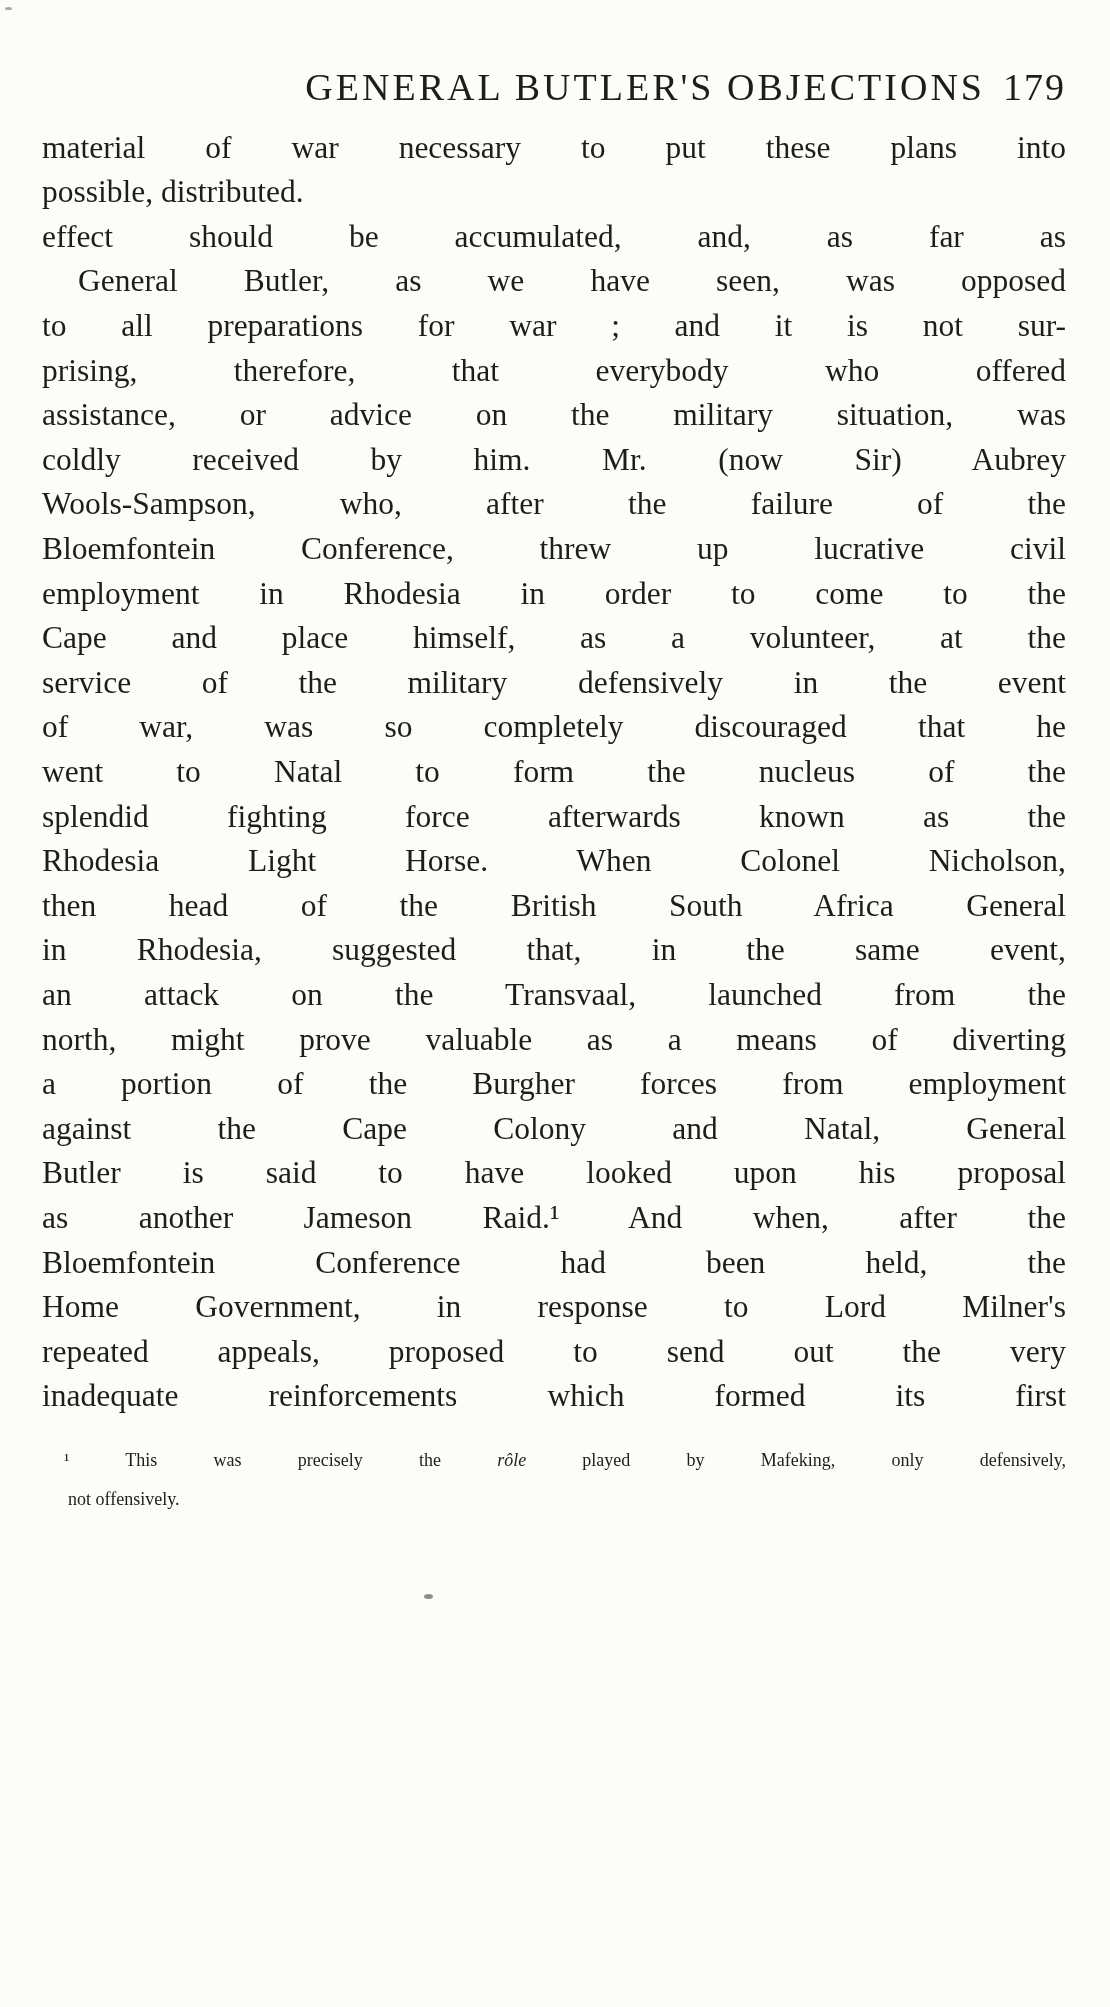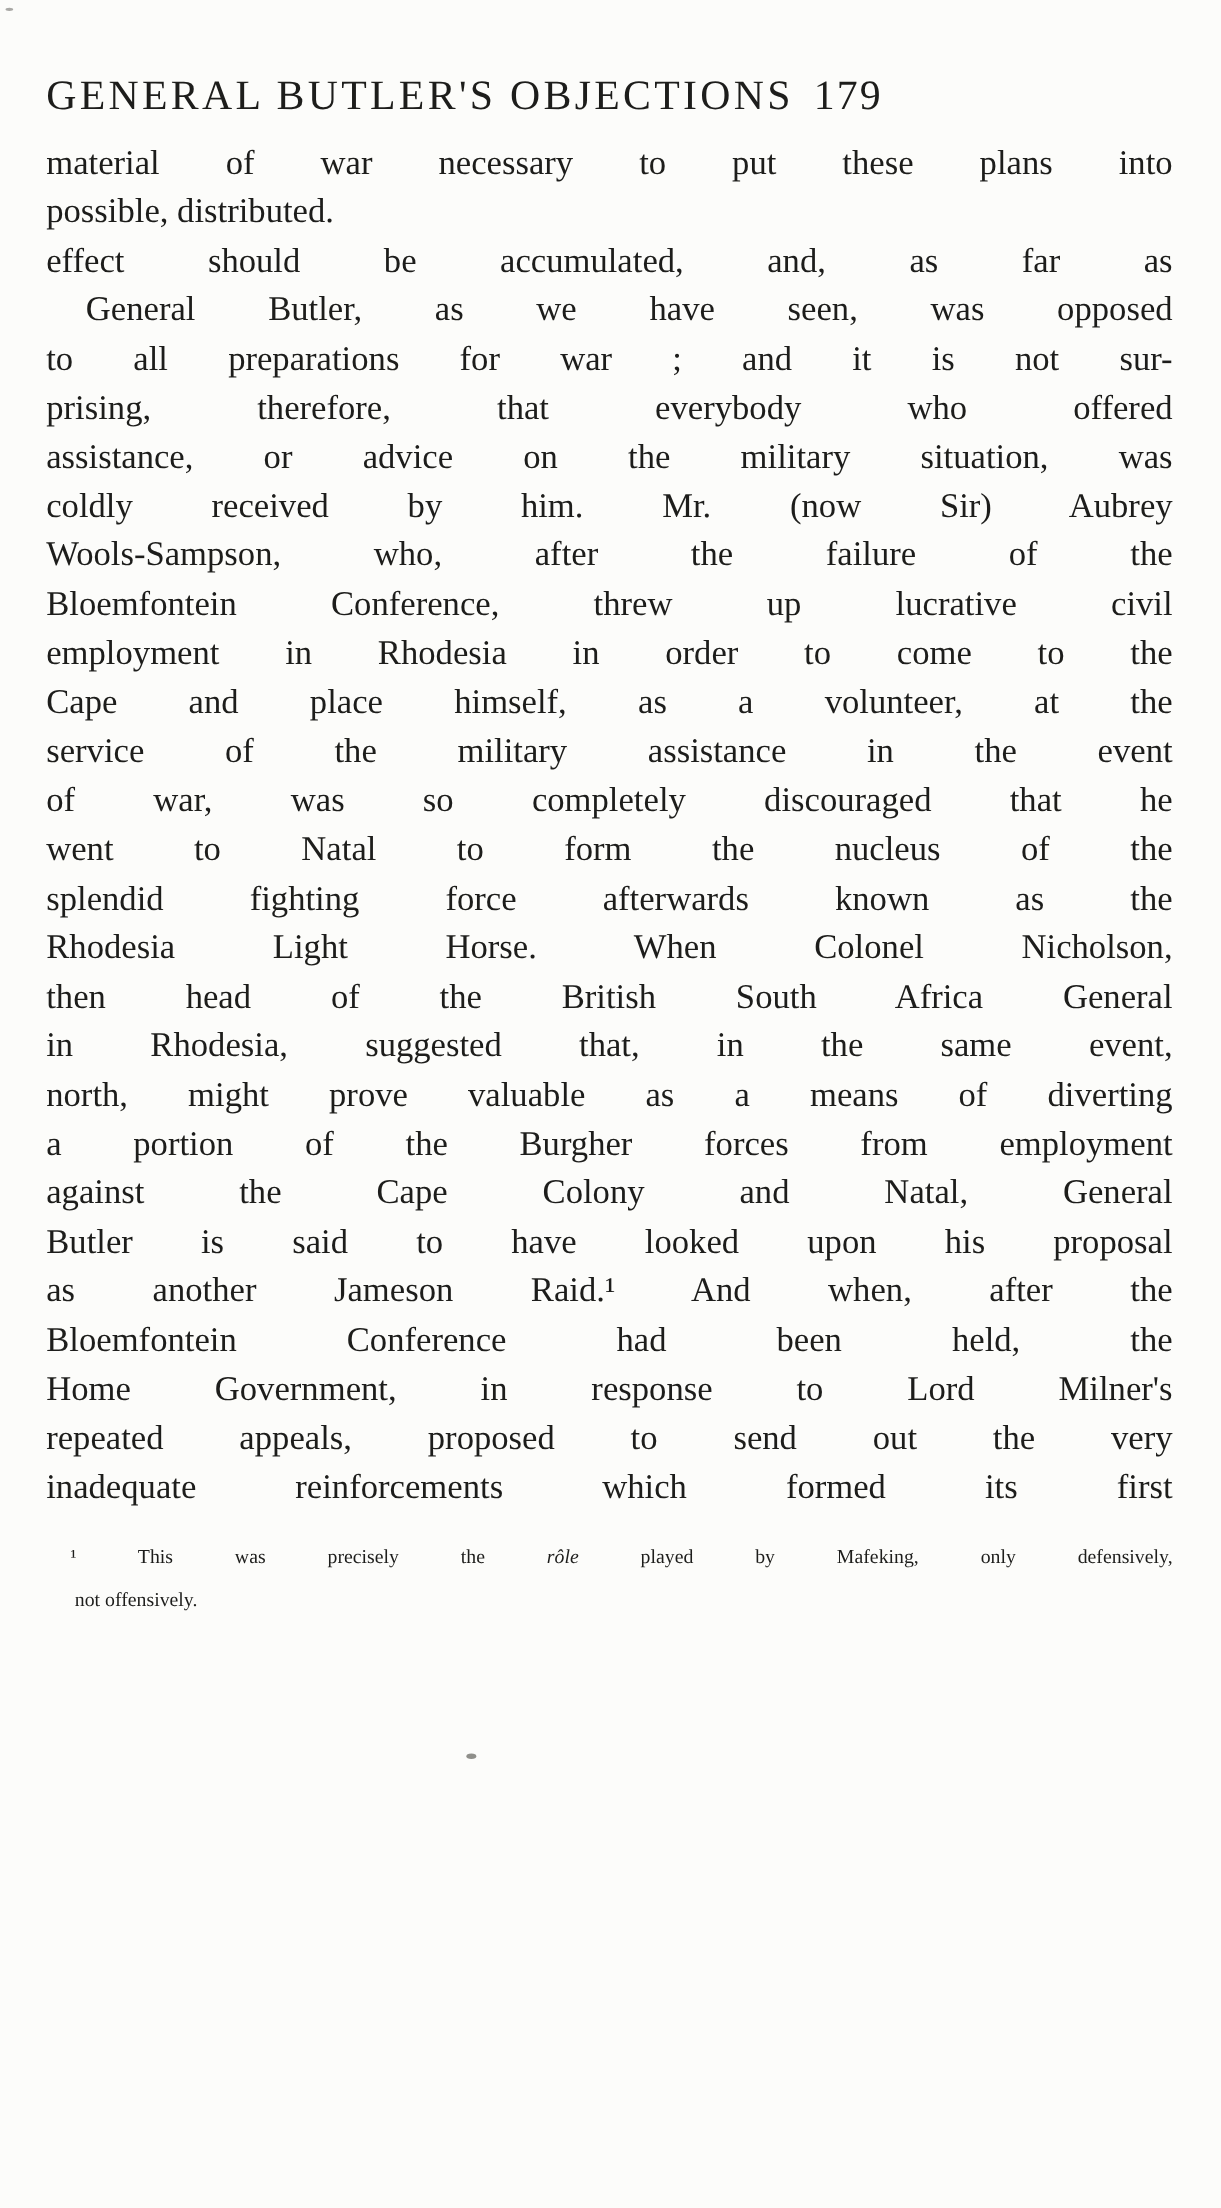--- a/index.html
+++ b/index.html
@@ -13,21 +13,21 @@
     height: 2007px;
     margin: 0 auto;
     background: #fcfcfa;
     color: #1d1d1b;
     font-family: "Liberation Serif", "DejaVu Serif", serif;
     overflow: hidden;
     box-sizing: border-box;
     padding: 66px 44px 0 42px;
   }
   .running-header {
-    text-align: left;
+    text-align: right;
     font-size: 38px;
     line-height: 1.15;
     letter-spacing: 3px;
     white-space: nowrap;
     margin-bottom: 16px;
   }
   .header-number {
     margin-left: 18px;
     letter-spacing: 2px;
   }
@@ -100,27 +100,28 @@
       <div class="line">effect should be accumulated, and, as far as</div>
       <div class="line line-indent">General Butler, as we have seen, was opposed</div>
       <div class="line">to all preparations for war ; and it is not sur-</div>
       <div class="line">prising, therefore, that everybody who offered</div>
       <div class="line">assistance, or advice on the military situation, was</div>
       <div class="line">coldly received by him. Mr. (now Sir) Aubrey</div>
       <div class="line">Wools-Sampson, who, after the failure of the</div>
       <div class="line">Bloemfontein Conference, threw up lucrative civil</div>
       <div class="line">employment in Rhodesia in order to come to the</div>
       <div class="line">Cape and place himself, as a volunteer, at the</div>
-      <div class="line">service of the military assistance in the event</div>
+      <div class="line">service of the military defensively in the event</div>
       <div class="line">of war, was so completely discouraged that he</div>
       <div class="line">went to Natal to form the nucleus of the</div>
       <div class="line">splendid fighting force afterwards known as the</div>
       <div class="line">Rhodesia Light Horse. When Colonel Nicholson,</div>
       <div class="line">then head of the British South Africa General</div>
       <div class="line">in Rhodesia, suggested that, in the same event,</div>
+      <div class="line">an attack on the Transvaal, launched from the</div>
       <div class="line">north, might prove valuable as a means of diverting</div>
       <div class="line">a portion of the Burgher forces from employment</div>
       <div class="line">against the Cape Colony and Natal, General</div>
       <div class="line">Butler is said to have looked upon his proposal</div>
       <div class="line">as another Jameson Raid.¹ And when, after the</div>
       <div class="line">Bloemfontein Conference had been held, the</div>
       <div class="line">Home Government, in response to Lord Milner's</div>
       <div class="line">repeated appeals, proposed to send out the very</div>
       <div class="line">inadequate reinforcements which formed its first</div>
     </div>

